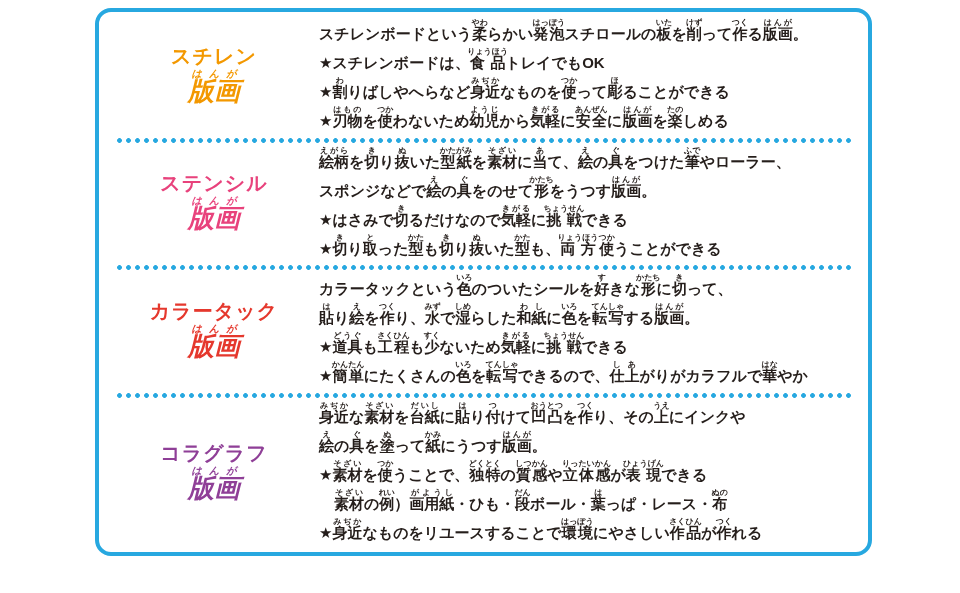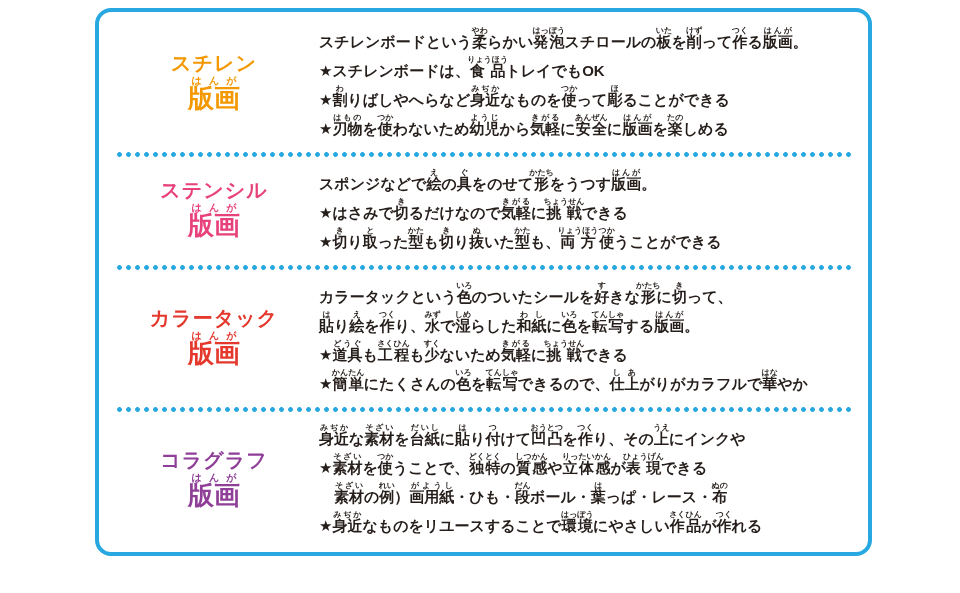--- a/index.html
+++ b/index.html
@@ -27,21 +27,21 @@
   }
   .section { display: flex; align-items: center; }
   .heading {
     flex: 0 0 210px;
     width: 210px;
     text-align: center;
     font-weight: bold;
     line-height: 1.05;
   }
   .heading .t1 { font-size: 20px; letter-spacing: 1px; }
-  .heading .t2 { font-size: 26px; margin-top: 2px; line-height: 1.2; }
+  .heading .t2 { font-size: 26px; margin-top: 2px; line-height: 1.2; font-style: italic; }
   .heading rt { font-size: 10px; font-weight: bold; }
   .text {
     flex: 1;
     font-size: 15px;
     font-weight: bold;
     color: var(--ink);
     padding-right: 4px;
   }
   .line { line-height: 1.8; white-space: nowrap; }
   .text rt { font-size: 8px; font-weight: bold; }
@@ -71,20 +71,21 @@
         <div class="line">★<ruby>刃物<rt>はもの</rt></ruby>を<ruby>使<rt>つか</rt></ruby>わないため<ruby>幼児<rt>ようじ</rt></ruby>から<ruby>気軽<rt>きがる</rt></ruby>に<ruby>安全<rt>あんぜん</rt></ruby>に<ruby>版画<rt>はんが</rt></ruby>を<ruby>楽<rt>たの</rt></ruby>しめる</div>
       </div>
     </div>
     <div class="separator"></div>
     <div class="section">
       <div class="heading" style="color: rgb(232, 66, 124);">
         <div class="t1">ステンシル</div>
         <div class="t2"><ruby>版画<rt>はんが</rt></ruby></div>
       </div>
       <div class="text">
+        <div class="line"><ruby>絵柄<rt>えがら</rt></ruby>を<ruby>切<rt>き</rt></ruby>り<ruby>抜<rt>ぬ</rt></ruby>いた<ruby>型紙<rt>かたがみ</rt></ruby>を<ruby>素材<rt>そざい</rt></ruby>に<ruby>当<rt>あ</rt></ruby>て、<ruby>絵<rt>え</rt></ruby>の<ruby>具<rt>ぐ</rt></ruby>をつけた<ruby>筆<rt>ふで</rt></ruby>やローラー、</div>
         <div class="line">スポンジなどで<ruby>絵<rt>え</rt></ruby>の<ruby>具<rt>ぐ</rt></ruby>をのせて<ruby>形<rt>かたち</rt></ruby>をうつす<ruby>版画<rt>はんが</rt></ruby>。</div>
         <div class="line">★はさみで<ruby>切<rt>き</rt></ruby>るだけなので<ruby>気軽<rt>きがる</rt></ruby>に<ruby>挑戦<rt>ちょうせん</rt></ruby>できる</div>
         <div class="line">★<ruby>切<rt>き</rt></ruby>り<ruby>取<rt>と</rt></ruby>った<ruby>型<rt>かた</rt></ruby>も<ruby>切<rt>き</rt></ruby>り<ruby>抜<rt>ぬ</rt></ruby>いた<ruby>型<rt>かた</rt></ruby>も、<ruby>両方<rt>りょうほう</rt></ruby><ruby>使<rt>つか</rt></ruby>うことができる</div>
       </div>
     </div>
     <div class="separator"></div>
     <div class="section">
       <div class="heading" style="color: rgb(229, 56, 45);">
         <div class="t1">カラータック</div>
         <div class="t2"><ruby>版画<rt>はんが</rt></ruby></div>
@@ -97,18 +98,19 @@
       </div>
     </div>
     <div class="separator"></div>
     <div class="section">
       <div class="heading" style="color: rgb(143, 63, 151);">
         <div class="t1">コラグラフ</div>
         <div class="t2"><ruby>版画<rt>はんが</rt></ruby></div>
       </div>
       <div class="text">
         <div class="line"><ruby>身近<rt>みぢか</rt></ruby>な<ruby>素材<rt>そざい</rt></ruby>を<ruby>台紙<rt>だいし</rt></ruby>に<ruby>貼<rt>は</rt></ruby>り<ruby>付<rt>つ</rt></ruby>けて<ruby>凹凸<rt>おうとつ</rt></ruby>を<ruby>作<rt>つく</rt></ruby>り、その<ruby>上<rt>うえ</rt></ruby>にインクや</div>
+        <div class="line"><ruby>絵<rt>え</rt></ruby>の<ruby>具<rt>ぐ</rt></ruby>を<ruby>塗<rt>ぬ</rt></ruby>って<ruby>紙<rt>かみ</rt></ruby>にうつす<ruby>版画<rt>はんが</rt></ruby>。</div>
         <div class="line">★<ruby>素材<rt>そざい</rt></ruby>を<ruby>使<rt>つか</rt></ruby>うことで、<ruby>独特<rt>どくとく</rt></ruby>の<ruby>質感<rt>しつかん</rt></ruby>や<ruby>立体感<rt>りったいかん</rt></ruby>が<ruby>表現<rt>ひょうげん</rt></ruby>できる</div>
         <div class="line">　<ruby>素材<rt>そざい</rt></ruby>の<ruby>例<rt>れい</rt></ruby>）<ruby>画用紙<rt>がようし</rt></ruby>・ひも・<ruby>段<rt>だん</rt></ruby>ボール・<ruby>葉<rt>は</rt></ruby>っぱ・レース・<ruby>布<rt>ぬの</rt></ruby></div>
         <div class="line">★<ruby>身近<rt>みぢか</rt></ruby>なものをリユースすることで<ruby>環境<rt>はっぽう</rt></ruby>にやさしい<ruby>作品<rt>さくひん</rt></ruby>が<ruby>作<rt>つく</rt></ruby>れる</div>
       </div>
     </div>
   </div>
 
 </body></html>

